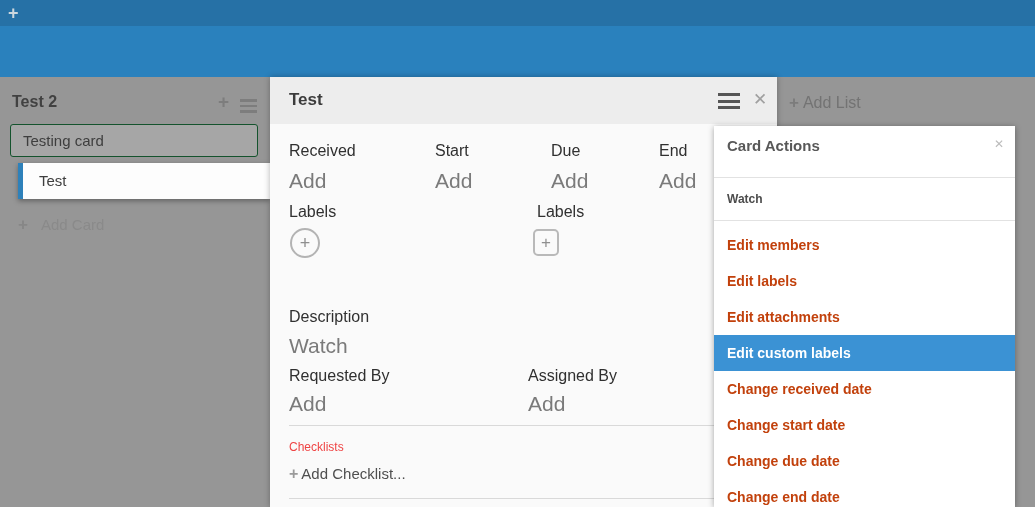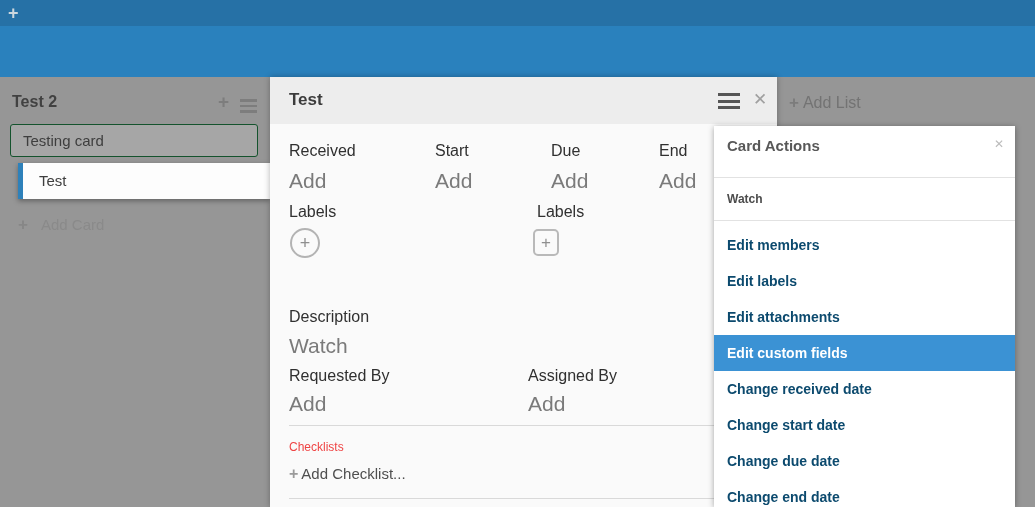--- a/index.html
+++ b/index.html
@@ -63,21 +63,21 @@
 
   
   .menu { position:absolute; left:714px; top:126px; width:301px; height:381px;
     background:#ffffff; box-shadow:0 1px 6px rgba(0,0,0,.35); }
   .menu-header { position:relative; height:52px; border-bottom:1px solid #e2e2e2; }
   .menu-title { position:absolute; left:13px; top:11px; font-size:15px; font-weight:700; color:#585858; }
   .menu-close { position:absolute; right:11px; top:11px; font-size:12px; color:#bcbcbc; cursor:pointer; }
   .menu-watch { height:43px; line-height:43px; border-bottom:1px solid #e2e2e2; padding-left:13px;
     font-size:12px; font-weight:700; color:#4c4c4c; cursor:pointer; }
   .menu-items { padding-top:6px; }
-  .menu-item { height:36px; line-height:36px; padding-left:13px; font-size:14px; font-weight:700; color:#0c4a6e; cursor:pointer; }
+  .menu-item { height:36px; line-height:36px; padding-left:13px; font-size:14px; font-weight:700; color:#c2410c; cursor:pointer; }
   .menu-item.highlight { background:#3b92d4; color:#ffffff; }
 </style>
 </head>
 <body>
 
 <div class="screen">
 
   <div class="topbar">
     <span class="topbar-plus">+</span>
   </div>
@@ -162,21 +162,21 @@
   <div class="menu">
     <div class="menu-header">
       <span class="menu-title">Card Actions</span>
       <span class="menu-close">✕</span>
     </div>
     <div class="menu-watch">Watch</div>
     <div class="menu-items">
       <div class="menu-item">Edit members</div>
       <div class="menu-item">Edit labels</div>
       <div class="menu-item">Edit attachments</div>
-      <div class="menu-item highlight">Edit custom fields</div>
+      <div class="menu-item highlight">Edit custom labels</div>
       <div class="menu-item">Change received date</div>
       <div class="menu-item">Change start date</div>
       <div class="menu-item">Change due date</div>
       <div class="menu-item">Change end date</div>
     </div>
   </div>
 
 </div>
 
 </body></html>

